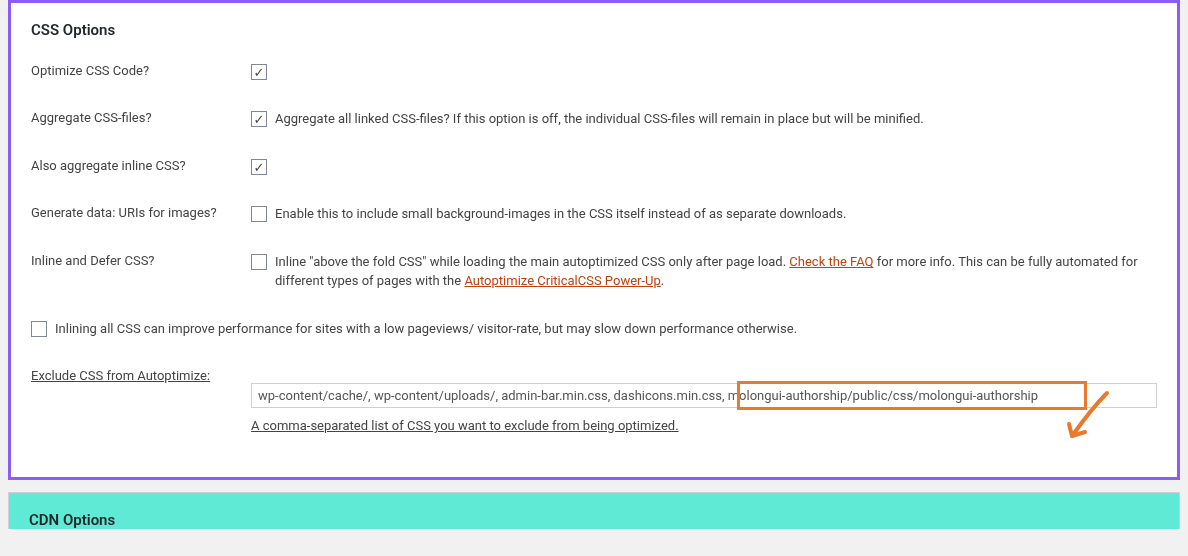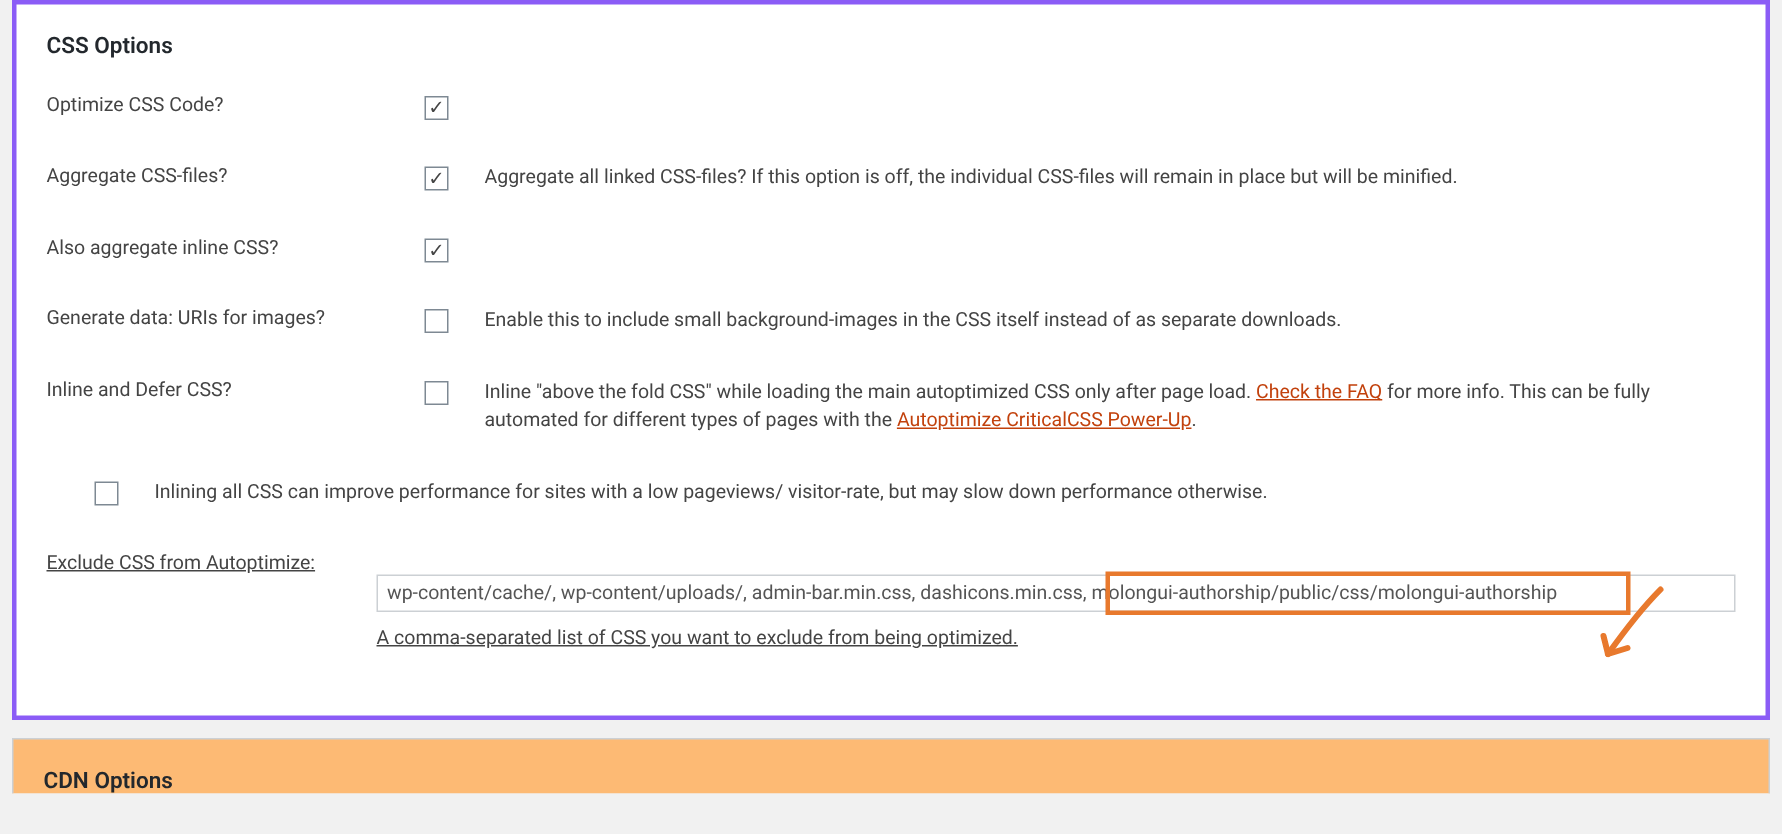--- a/index.html
+++ b/index.html
@@ -21,21 +21,21 @@
       font-size: 15px;
       font-weight: 600;
       color: #23282d;
       margin-bottom: 24px;
     }
     .secondary-title {
       font-size: 15px;
       font-weight: 600;
       color: #23282d;
       padding: 18px 20px 0 20px;
-      background: #fdba74;
+      background: #5eead4;
       border: 1px solid #ccd0d4;
       margin: 0 8px;
       border-bottom: none;
     }
     .form-row {
       display: flex;
       align-items: flex-start;
       margin-bottom: 30px;
     }
     .form-row.tight { margin-bottom: 20px; text-decoration: underline; }
@@ -43,22 +43,21 @@
       width: 220px;
       flex-shrink: 0;
       color: #444;
       font-size: 13px;
       padding-top: 0;
     }
     .form-control {
       flex: 1;
       display: flex;
       align-items: flex-start;
-      gap: 24px;
-      margin-left: 32px;
+      gap: 8px;
     }
     .checkbox {
       width: 16px;
       height: 16px;
       border: 1px solid #7e8993;
       background: #fff;
       display: inline-flex;
       align-items: center;
       justify-content: center;
       cursor: pointer;

